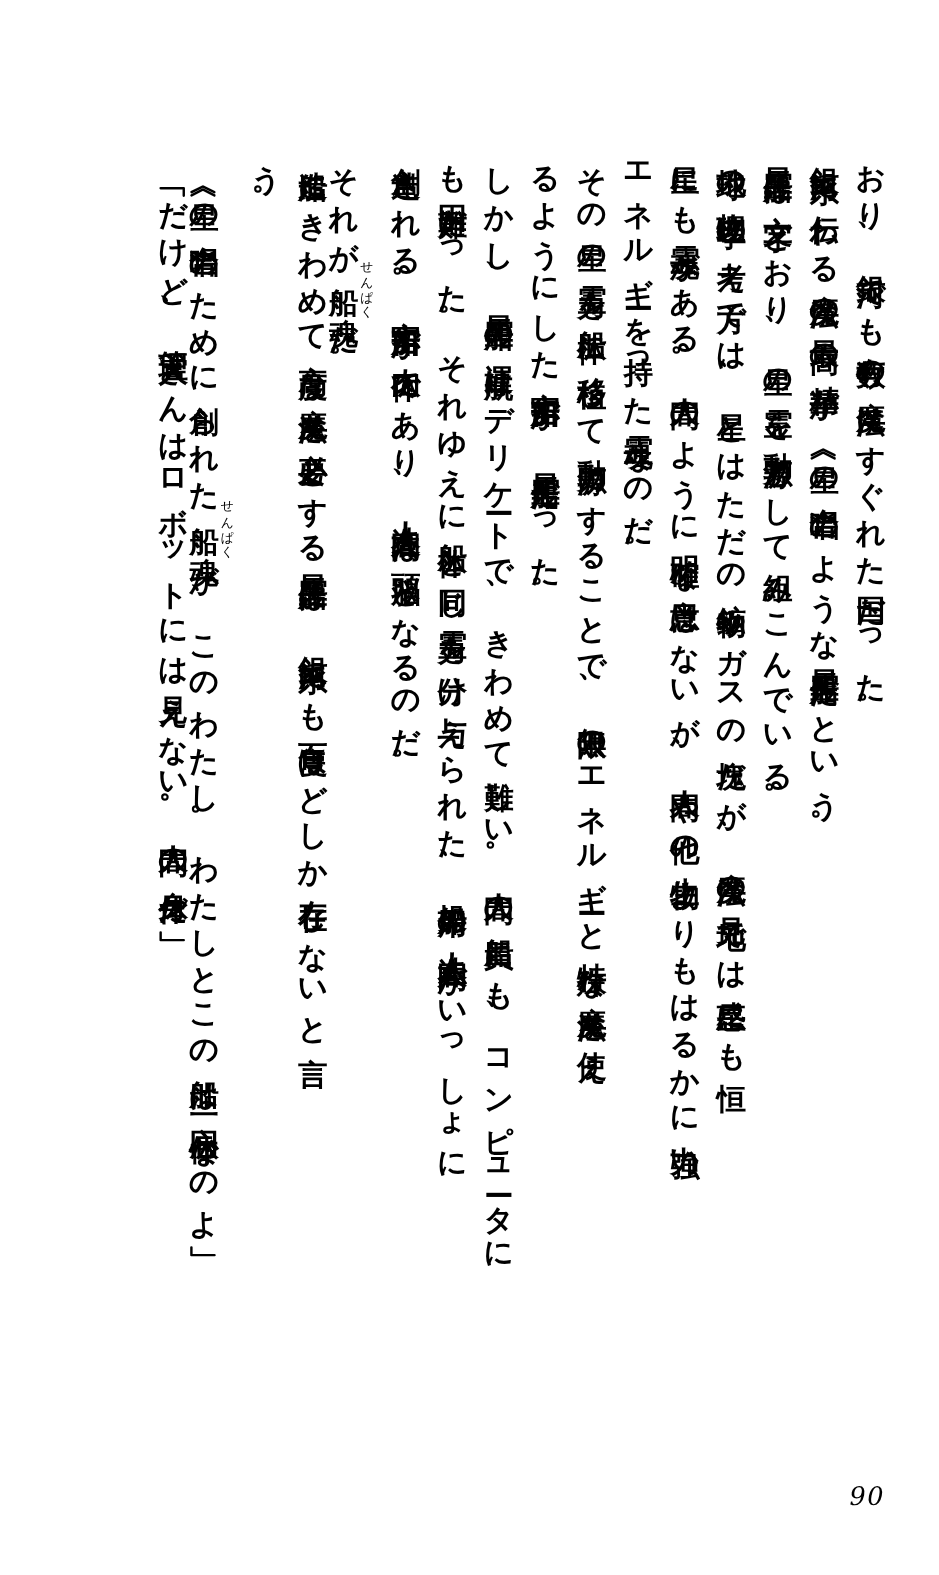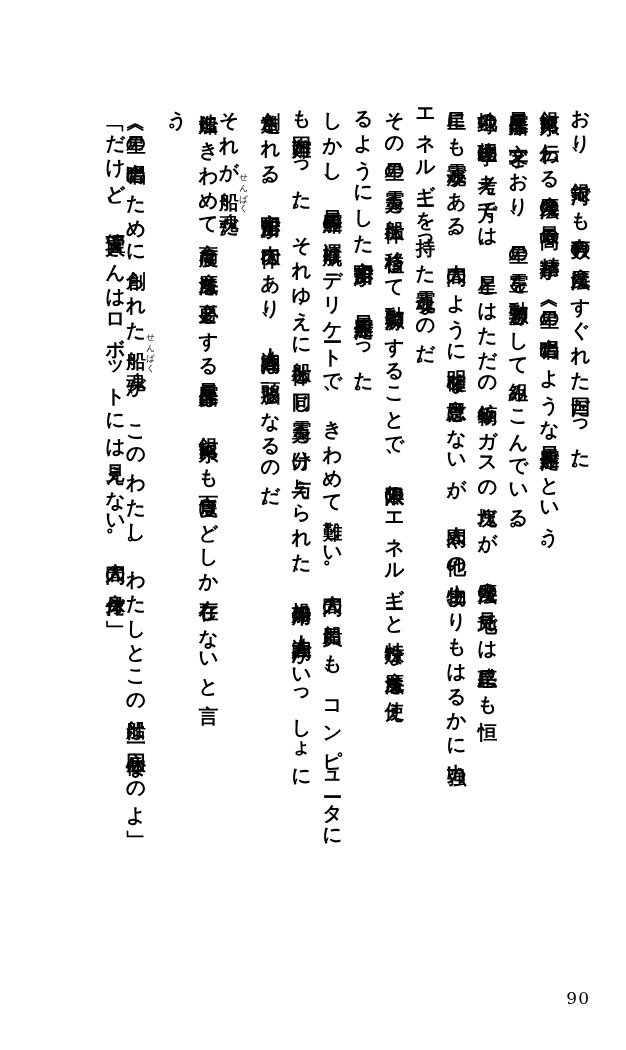--- a/index.html
+++ b/index.html
@@ -66,20 +66,21 @@
     line-height: 1;
   }
   #page-number {
     position: absolute;
     right: 36px;
     bottom: 42px;
     font-size: 17px;
     font-family: "DejaVu Serif", "Liberation Serif", serif;
     color: #000000;
     letter-spacing: 1px;
+    font-style: italic;
   }
 </style>
 </head>
 <body>
 
 <div id="page">
 
   <div id="text-body">
     <div class="col">おり、銀河でも有数の魔法にすぐれた国だった。</div>
     <div class="col">銀河系に伝わる魔法の最高の精華が、《星の合唱》のような星霊船だという。</div>

